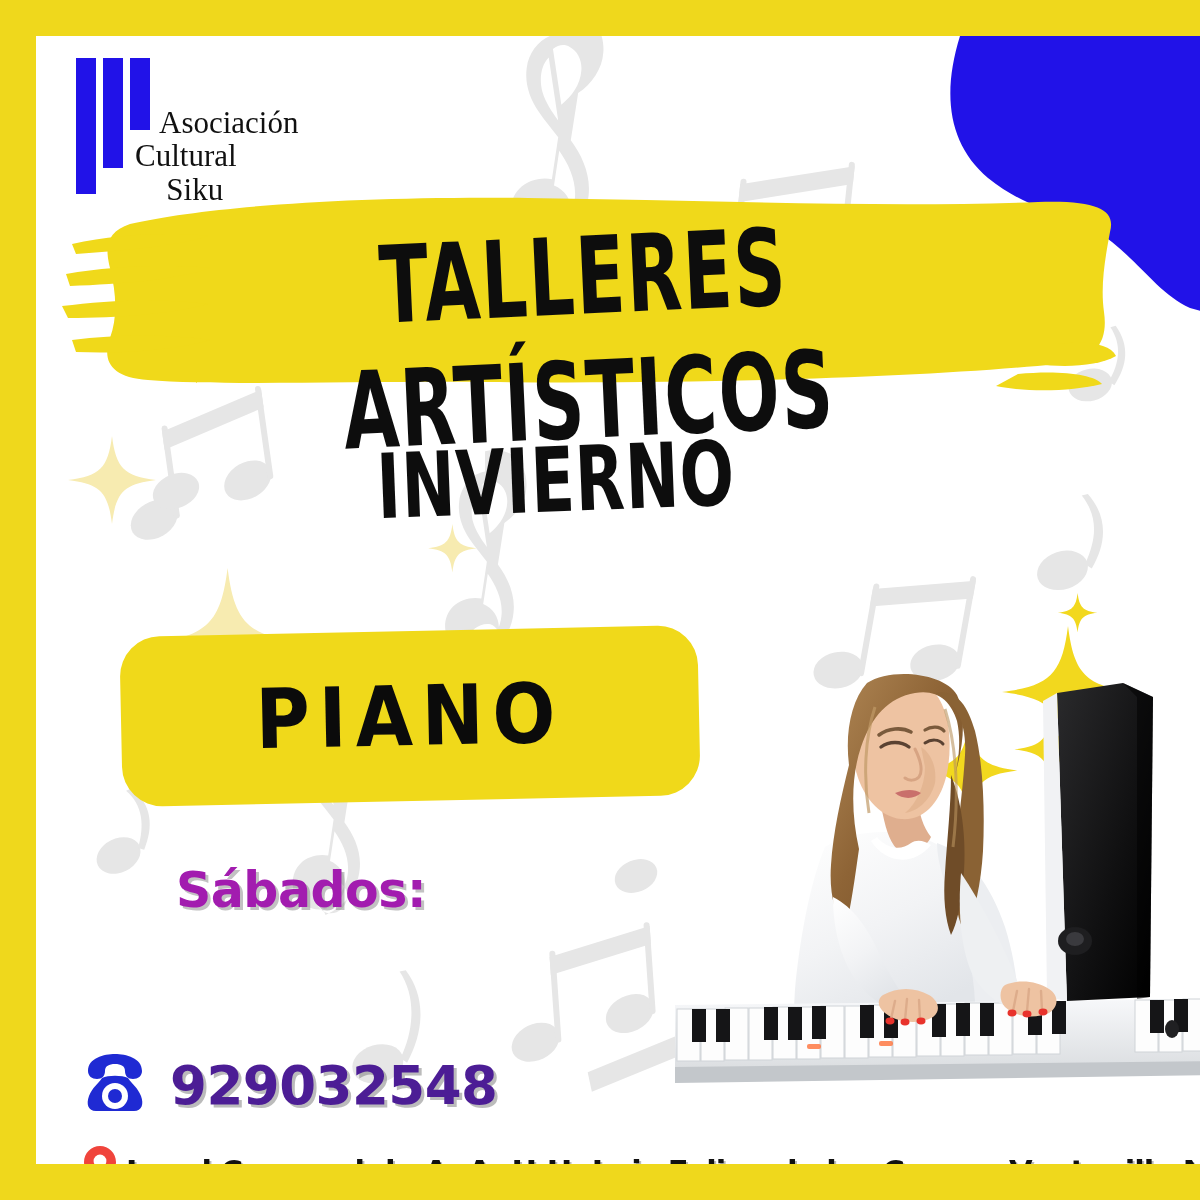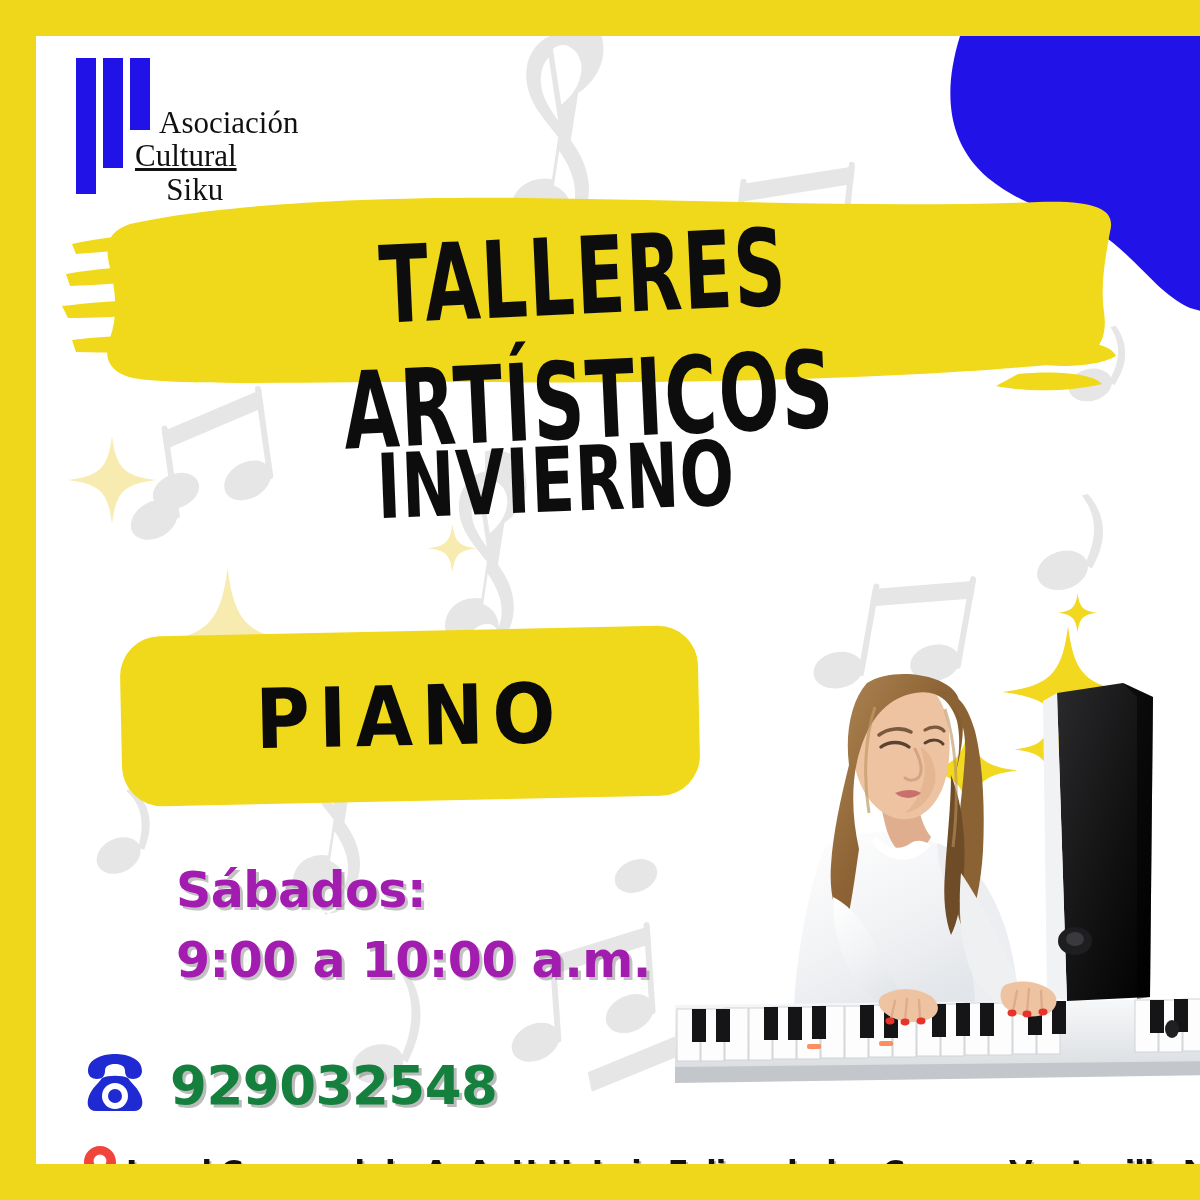--- a/index.html
+++ b/index.html
@@ -42,21 +42,21 @@
   #logo-mark{ display:flex; align-items:flex-start; gap:7px; margin-right:9px;}
   #logo-mark i{ display:block; background:#2112e8; width:20px; }
   #logo-mark i.b1{ height:136px; }
   #logo-mark i.b2{ height:110px; }
   #logo-mark i.b3{ height:72px; }
   #logo-text{
     font-family:"Liberation Serif", serif;
     font-size:31px; line-height:1.08;
     color:#111; margin-top:48px;
   }
-  #logo-text .l2{ margin-left:-24px;text-decoration:underline; }
+  #logo-text .l2{ margin-left:-24px; }
   #logo-text .l3{ margin-left:-68px;text-align:center; }
 
   
   #brush{
     position:absolute;
     left:22px; top:152px;
     width:1060px; height:205px;
   }
   #title{
     position:absolute;
@@ -126,21 +126,21 @@
   
   #phone-row{
     position:absolute;
     left:46px; top:1018px;
     display:flex; align-items:center; gap:22px;
   }
   #phone-number{
     font-family:"DejaVu Sans", sans-serif;
     font-weight:bold;
     font-size:53px;
-    color:#15803d;
+    color:#4c1d95;
     text-shadow:3px 3px 0 rgba(120,120,120,.5);
     letter-spacing:-0.5px;
   }
 
   
   #address-row{
     position:absolute;
     left:48px; top:1110px;
     display:flex; align-items:center; gap:10px;
     width:1110px;
@@ -312,21 +312,20 @@
     <div id="subtitle">
       <span id="subtitle-text">INVIERNO</span>
     </div>
 
     <div id="pill">
       <span id="pill-label">PIANO</span>
     </div>
 
     <div id="schedule">
       <div>Sábados:</div>
-      <div>9:00 a 10:00 a.m.</div>
     </div>
 
     <div id="photo">
       <svg width="545" height="495" viewBox="0 0 545 495">
         <defs>
           <linearGradient id="hairG" x1="0" y1="0" x2="1" y2="1">
             <stop offset="0%" stop-color="#b08755"></stop>
             <stop offset="45%" stop-color="#8e6436"></stop>
             <stop offset="100%" stop-color="#6e4a24"></stop>
           </linearGradient>

